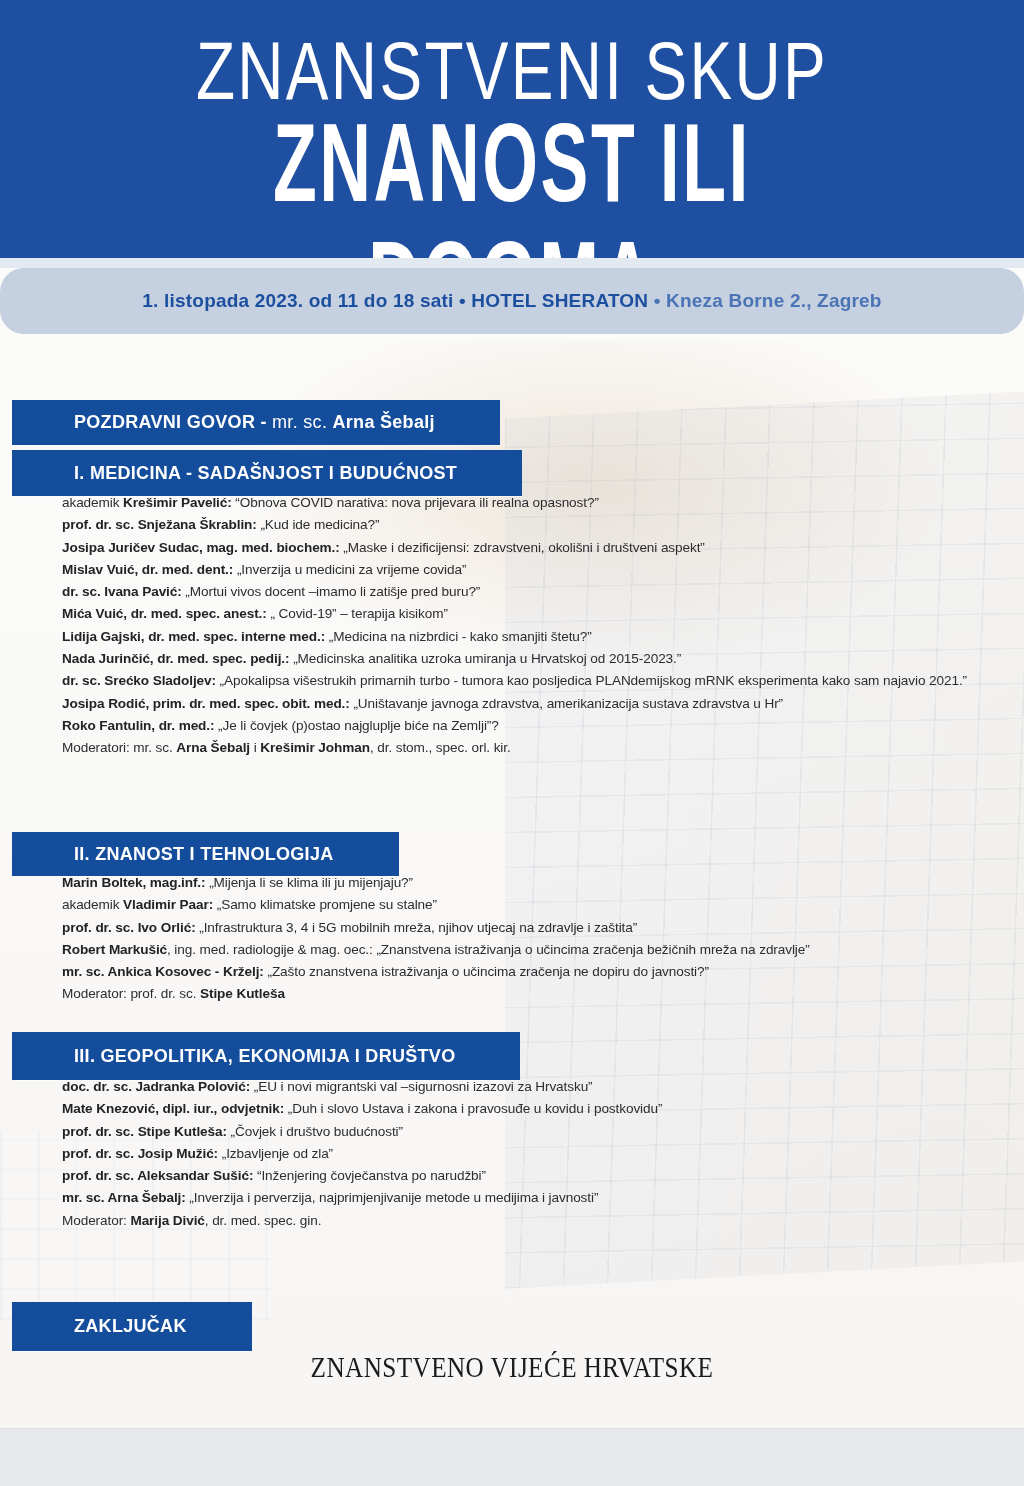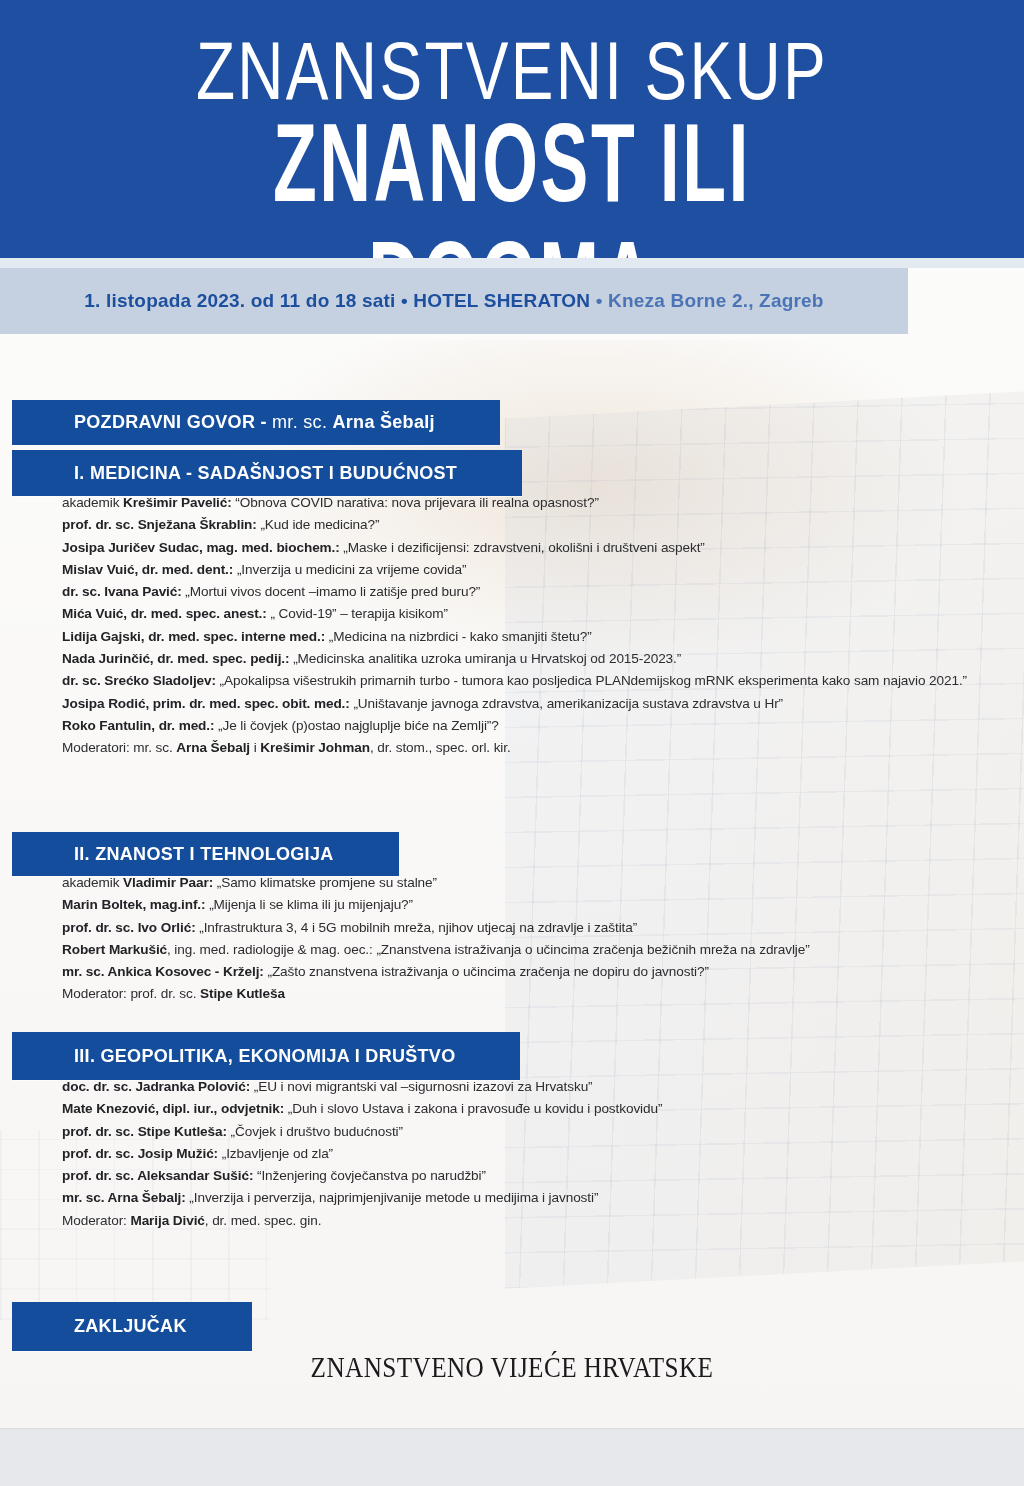--- a/index.html
+++ b/index.html
@@ -32,24 +32,24 @@
   }
   .main-title{
     position:absolute;top:104px;left:0;width:100%;
     text-align:center;color:#fff;font-weight:700;
     font-size:112px;line-height:1.05;letter-spacing:4px;
     transform:scaleX(0.64);
   }
   .head-gap{position:absolute;top:258px;left:0;width:1024px;height:10px;background:#e3e9f1;}
   
   .info-band{
-    position:absolute;top:268px;left:0;width:908px;height:66px;
+    position:absolute;top:268px;left:0;width:1024px;height:66px;
     background:var(--band-bg);
     display:flex;align-items:center;justify-content:center;
-    font-weight:700;font-size:19px;letter-spacing:.2px;white-space:pre;
+    font-weight:700;font-size:19px;letter-spacing:.2px;white-space:pre;border-radius:24px;
   }
   .info-band .p1{color:var(--band-text);}
   .info-band .p2{color:var(--band-text-light);}
   
   .bg-layer{position:absolute;pointer-events:none;}
   .bg-wash{
     top:340px;left:120px;width:860px;height:320px;
     background:radial-gradient(60% 80% at 55% 45%,rgba(230,213,193,.55),rgba(230,213,193,0) 72%);
   }
   .bg-glass{
@@ -138,22 +138,22 @@
       <p class="line"><span class="b">Lidija Gajski, dr. med. spec. interne med.:</span><span class="r"> „Medicina na nizbrdici - kako smanjiti štetu?”</span></p>
       <p class="line"><span class="b">Nada Jurinčić, dr. med. spec. pedij.:</span><span class="r"> „Medicinska analitika uzroka umiranja u Hrvatskoj od 2015-2023.”</span></p>
       <p class="line"><span class="b">dr. sc. Srećko Sladoljev:</span><span class="r"> „Apokalipsa višestrukih primarnih turbo - tumora kao posljedica PLANdemijskog mRNK eksperimenta kako sam najavio 2021.”</span></p>
       <p class="line"><span class="b">Josipa Rodić, prim. dr. med. spec. obit. med.:</span><span class="r"> „Uništavanje javnoga zdravstva, amerikanizacija sustava zdravstva u Hr”</span></p>
       <p class="line"><span class="b">Roko Fantulin, dr. med.:</span><span class="r"> „Je li čovjek (p)ostao najgluplje biće na Zemlji”?</span></p>
       <p class="line"><span class="r">Moderatori: mr. sc. </span><span class="b">Arna Šebalj</span><span class="r"> i </span><span class="b">Krešimir Johman</span><span class="r">, dr. stom., spec. orl. kir.</span></p>
     </div>
 
   <div class="bar" id="sec2-bar">II. ZNANOST I TEHNOLOGIJA</div>
   <div class="lines" id="sec2-lines">
+      <p class="line"><span class="b">Marin Boltek, mag.inf.:</span><span class="r"> „Mijenja li se klima ili ju mijenjaju?”</span></p>
       <p class="line"><span class="r">akademik </span><span class="b">Vladimir Paar:</span><span class="r"> „Samo klimatske promjene su stalne”</span></p>
-      <p class="line"><span class="b">Marin Boltek, mag.inf.:</span><span class="r"> „Mijenja li se klima ili ju mijenjaju?”</span></p>
       <p class="line"><span class="b">prof. dr. sc. Ivo Orlić:</span><span class="r"> „Infrastruktura 3, 4 i 5G mobilnih mreža, njihov utjecaj na zdravlje i zaštita”</span></p>
       <p class="line"><span class="b">Robert Markušić</span><span class="r">, ing. med. radiologije &amp; mag. oec.: „Znanstvena istraživanja o učincima zračenja bežičnih mreža na zdravlje”</span></p>
       <p class="line"><span class="b">mr. sc. Ankica Kosovec - Krželj:</span><span class="r"> „Zašto znanstvena istraživanja o učincima zračenja ne dopiru do javnosti?”</span></p>
       <p class="line"><span class="r">Moderator: prof. dr. sc. </span><span class="b">Stipe Kutleša</span></p>
     </div>
 
   <div class="bar" id="sec3-bar">III. GEOPOLITIKA, EKONOMIJA I DRUŠTVO</div>
   <div class="lines" id="sec3-lines">
       <p class="line"><span class="b">doc. dr. sc. Jadranka Polović:</span><span class="r"> „EU i novi migrantski val –sigurnosni izazovi za Hrvatsku”</span></p>
       <p class="line"><span class="b">Mate Knezović, dipl. iur., odvjetnik:</span><span class="r"> „Duh i slovo Ustava i zakona i pravosuđe u kovidu i postkovidu”</span></p>

